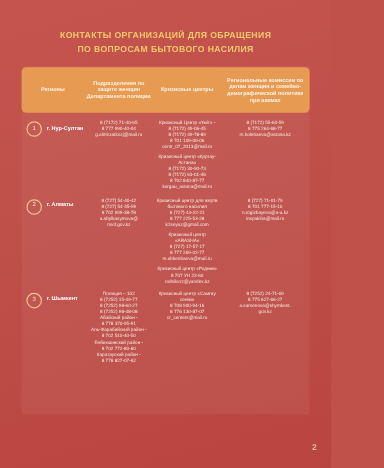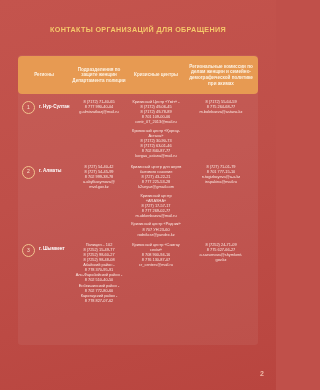--- a/index.html
+++ b/index.html
@@ -136,20 +136,21 @@
     font-weight: bold;
   }
 </style>
 </head>
 <body>
 
 <div class="page">
 
   <div class="title">
     <div>КОНТАКТЫ ОРГАНИЗАЦИЙ ДЛЯ ОБРАЩЕНИЯ</div>
+    <div>ПО ВОПРОСАМ БЫТОВОГО НАСИЛИЯ</div>
   </div>
 
   <div class="panel"></div>
 
   <div class="tbl-head">
     <div class="th c1">Регионы</div>
     <div class="th c2">Подразделения по защите женщин Департамента полиции</div>
     <div class="th c3">Кризисные центры</div>
     <div class="th c4">Региональные комиссии по делам женщин и семейно-демографической политике при акимах</div>
   </div>

